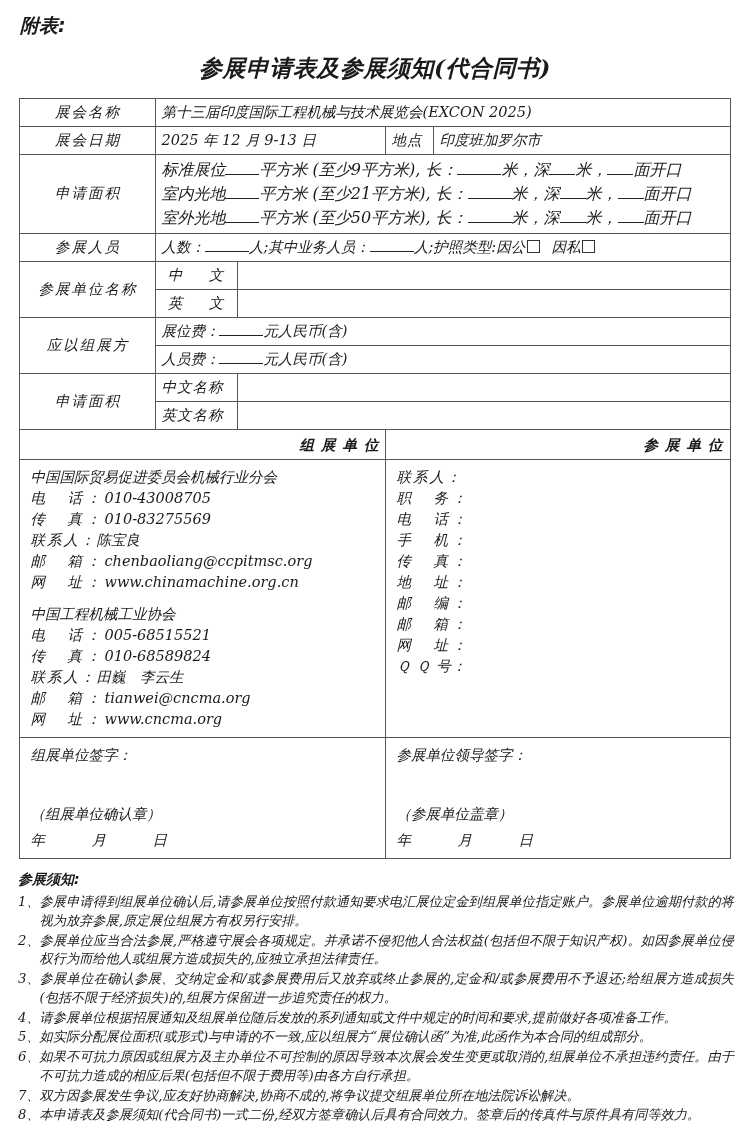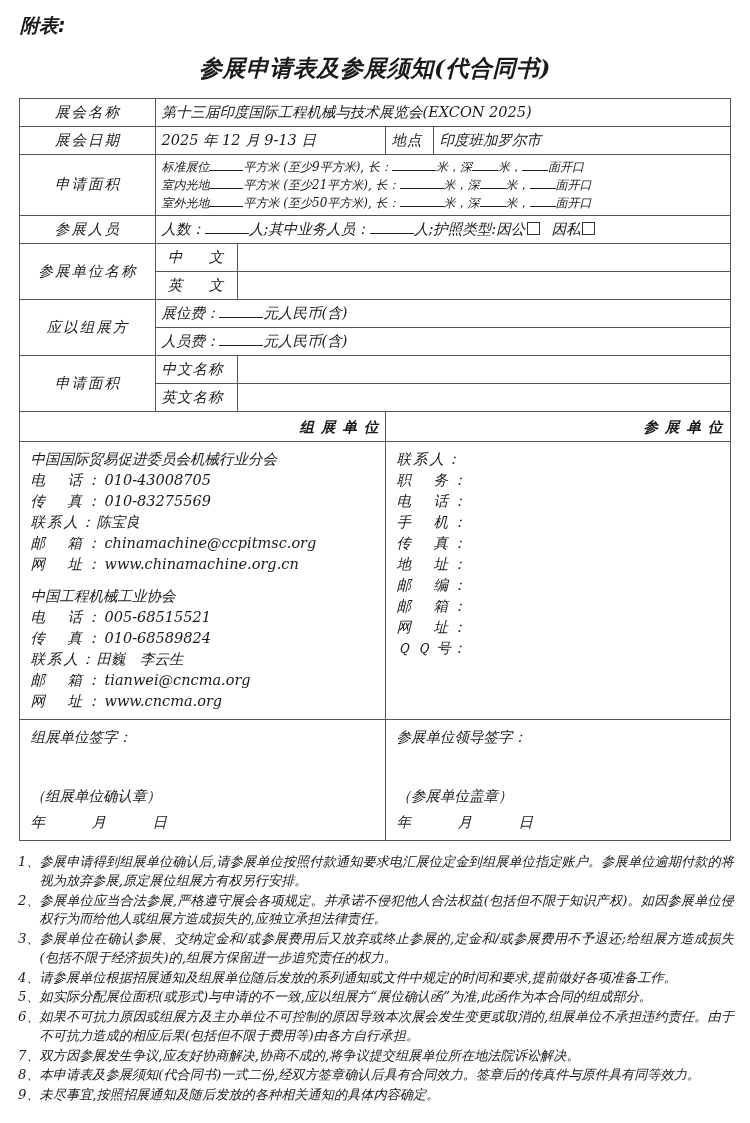--- a/index.html
+++ b/index.html
@@ -62,21 +62,21 @@
     letter-spacing: 1px;
     white-space: nowrap;
   }
   .sublbl-wide {
     text-align: center;
     letter-spacing: 6px;
     padding-left: 8px !important;
     white-space: nowrap;
   }
   .val { text-align: left; }
-  .area-line { white-space: nowrap; font-size: 12px; line-height: 1.5; }
+  .area-line { white-space: nowrap; font-size: 16px; line-height: 1.5; }
   .blank-s { display: inline-block; border-bottom: 1px solid #222; width: 26px; }
   .blank-m { display: inline-block; border-bottom: 1px solid #222; width: 34px; }
   .blank-l { display: inline-block; border-bottom: 1px solid #222; width: 44px; }
   .cbox {
     display: inline-block;
     width: 11px; height: 11px;
     border: 1px solid #333;
     vertical-align: -1px;
     margin: 0 2px;
   }
@@ -220,21 +220,21 @@
       <td class="sect-head" colspan="2">参展单位</td>
     </tr>
 
     <tr>
       <td class="contact-block" colspan="3">
         <div>
           <div>中国国际贸易促进委员会机械行业分会</div>
           <div><span class="ck">电　话：</span><span class="latin">010-43008705</span></div>
           <div><span class="ck">传　真：</span><span class="latin">010-83275569</span></div>
           <div><span class="ck-tight">联系人：</span><span>陈宝良</span></div>
-          <div><span class="ck">邮　箱：</span><span class="latin">chinamachine@ccpitmsc.org</span></div>
+          <div><span class="ck">邮　箱：</span><span class="latin">chenbaoliang@ccpitmsc.org</span></div>
           <div><span class="ck">网　址：</span><span class="latin">www.chinamachine.org.cn</span></div>
         </div>
         <div class="blankline"></div>
         <div>
           <div>中国工程机械工业协会</div>
           <div><span class="ck">电　话：</span><span class="latin">005-68515521</span></div>
           <div><span class="ck">传　真：</span><span class="latin">010-68589824</span></div>
           <div><span class="ck-tight">联系人：</span><span>田巍　李云生</span></div>
           <div><span class="ck">邮　箱：</span><span class="latin">tianwei@cncma.org</span></div>
           <div><span class="ck">网　址：</span><span class="latin">www.cncma.org</span></div>
@@ -263,20 +263,21 @@
       </td>
       <td class="sign-cell" colspan="2">
         <div>参展单位领导签字：</div>
         <div class="sign-stamp">（参展单位盖章）</div>
         <div class="sign-date">年　月　日</div>
       </td>
     </tr>
   </tbody>
     </table>
 
+  <div class="notes-title">参展须知:</div>
 
   <div>
     <div class="note">
         <span class="note-num">1、</span>
         <span class="note-txt">参展申请得到组展单位确认后,请参展单位按照付款通知要求电汇展位定金到组展单位指定账户。参展单位逾期付款的将视为放弃参展,原定展位组展方有权另行安排。</span>
       </div>
     <div class="note">
         <span class="note-num">2、</span>
         <span class="note-txt">参展单位应当合法参展,严格遵守展会各项规定。并承诺不侵犯他人合法权益(包括但不限于知识产权)。如因参展单位侵权行为而给他人或组展方造成损失的,应独立承担法律责任。</span>
       </div>

